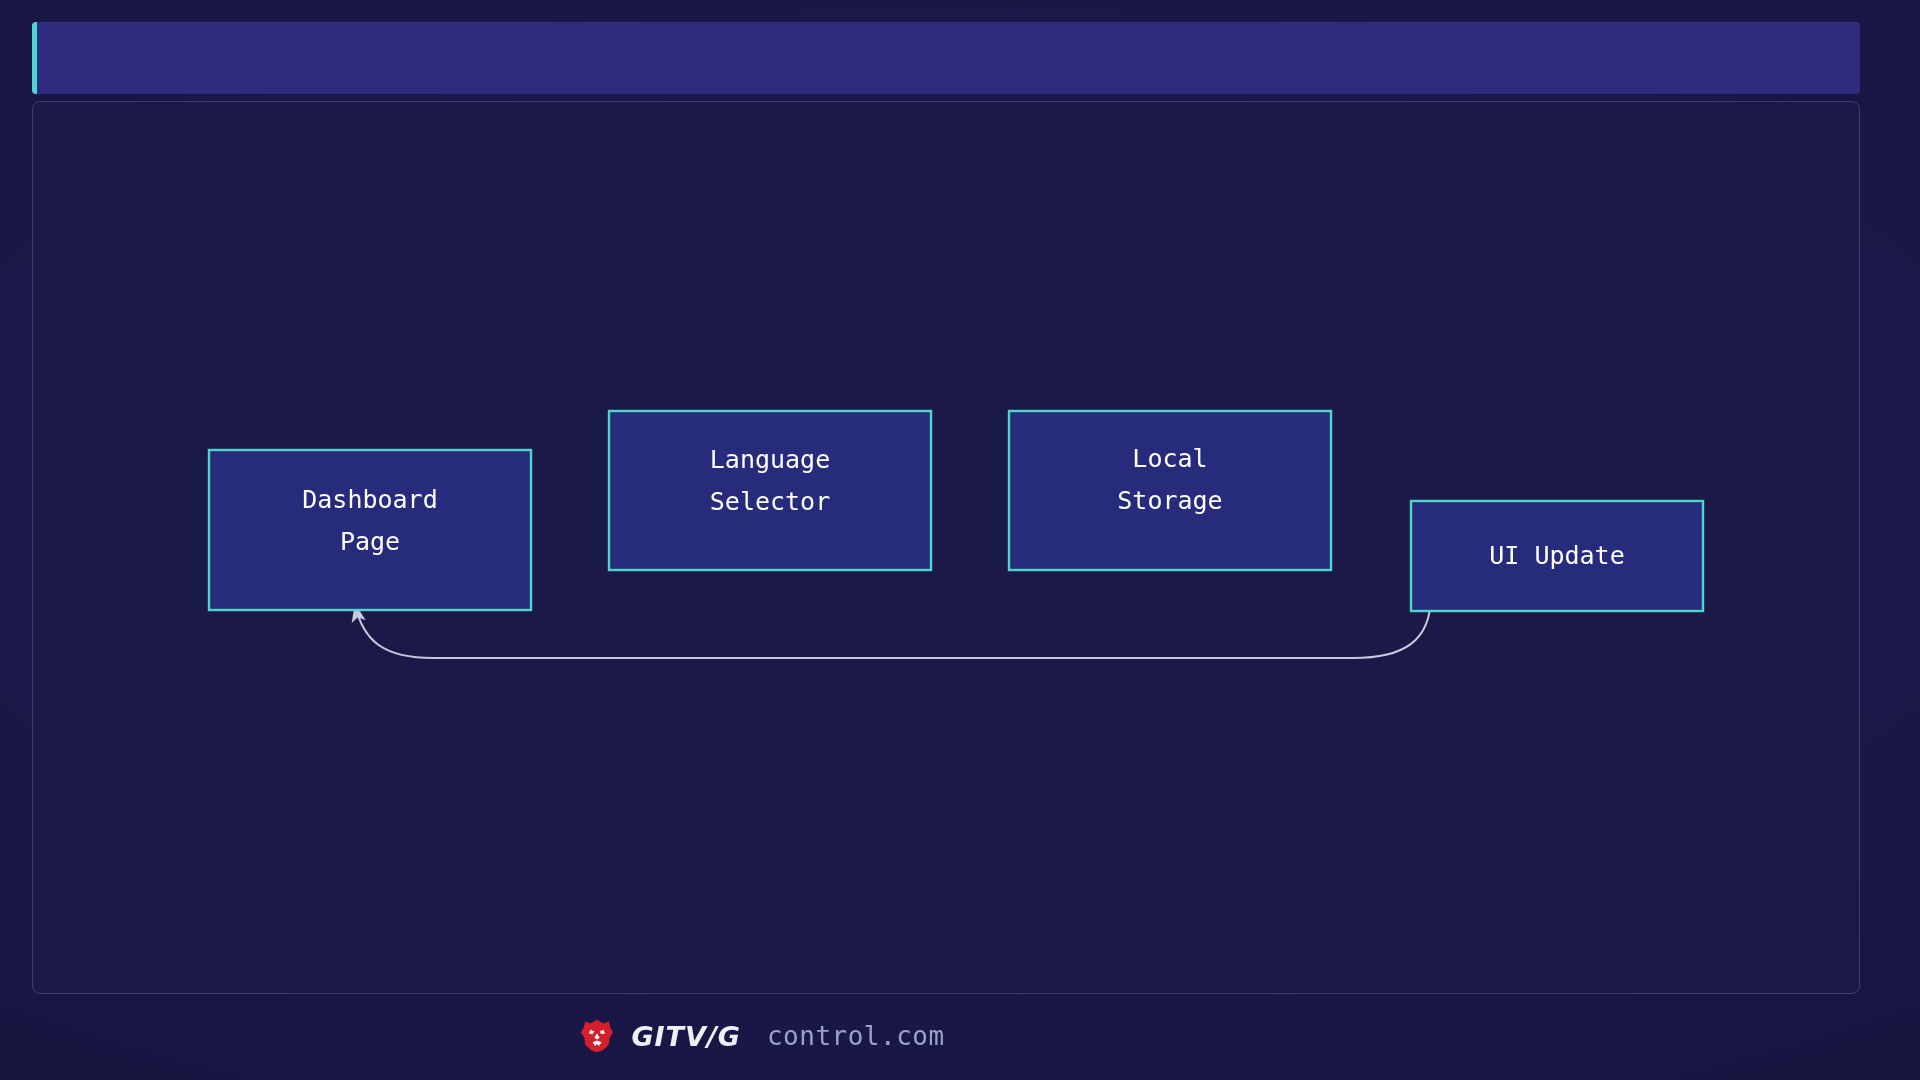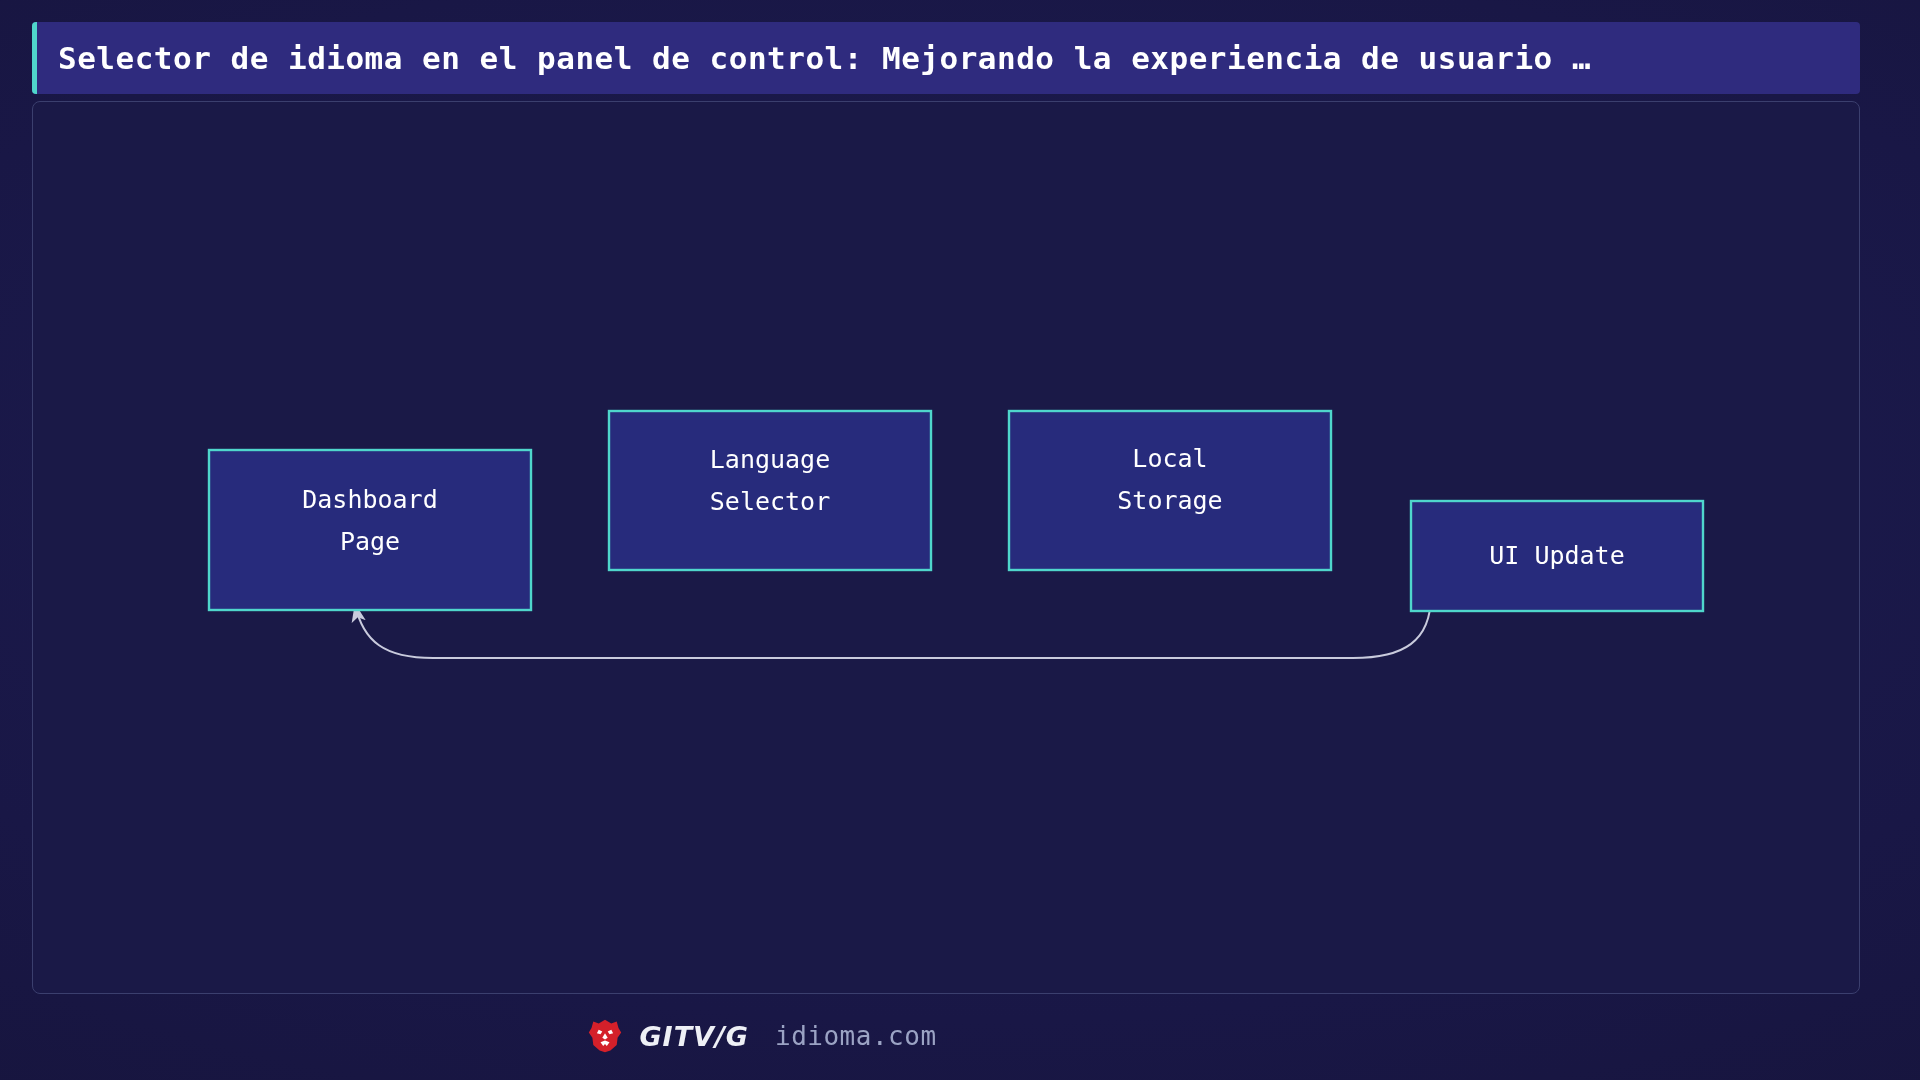--- a/index.html
+++ b/index.html
@@ -116,21 +116,20 @@
     letter-spacing: 0.5px;
     color: #9ba3c4;
     margin-left: 10px;
   }
 </style>
 </head>
 <body>
 
 <div id="title-bar">
   <div id="title-accent"></div>
-  <div id="title-text">Selector de idioma en el panel de control: Mejorando la experiencia de usuario …</div>
 </div>
 
 <div id="content-panel">
   <svg id="diagram-svg" viewBox="0 0 1828 893">
     <defs>
       <marker id="arrowhead" markerWidth="10" markerHeight="8" refX="9" refY="4" orient="auto" markerUnits="strokeWidth">
         <path d="M0,0.4 L9.4,4 L0,7.6 L2.2,4 Z" fill="#c9cbdd"></path>
       </marker>
     </defs>
 
@@ -173,14 +172,14 @@
 </div>
 
 <div id="footer">
   <svg id="brand-logo" viewBox="0 0 40 40">
     <path d="M20 2 L27 6 L33 4 L35 11 L38 16 L34 22 L33 30 L26 36 L20 38 L14 36 L7 30 L6 22 L2 16 L5 11 L7 4 L13 6 Z" fill="#d4202a"></path>
     <path d="M13 13 L17 15 L15 18 L11 17 Z M27 13 L23 15 L25 18 L29 17 Z" fill="#ffffff"></path>
     <path d="M20 17 L23 22 L20 24 L17 22 Z" fill="#ffffff"></path>
     <path d="M15 27 L20 25 L25 27 L22 31 L20 29 L18 31 Z" fill="#ffffff"></path>
   </svg>
   <span id="brand-name">GITV/G</span>
-  <span id="brand-domain">idioma.com</span>
+  <span id="brand-domain">control.com</span>
 </div>
 
 </body></html>

